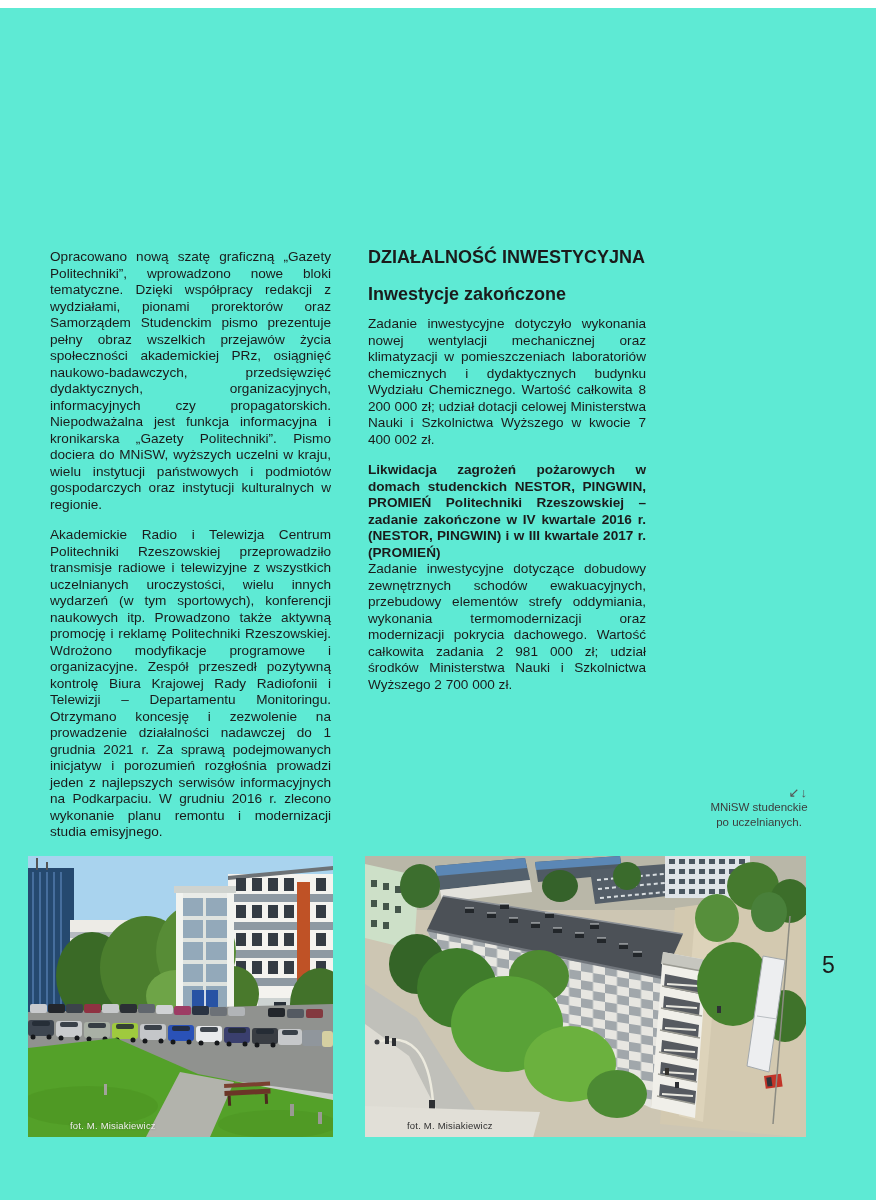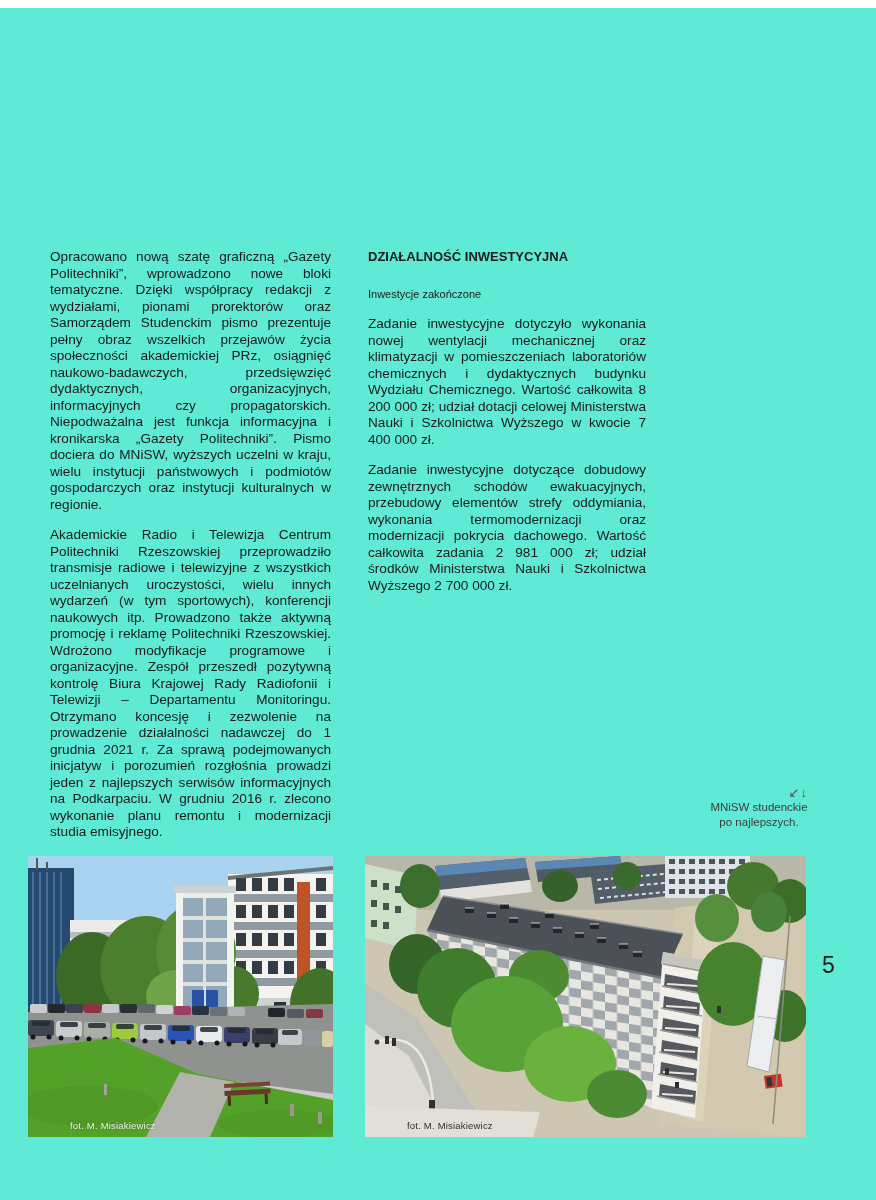--- a/index.html
+++ b/index.html
@@ -5,22 +5,22 @@
   html,body { margin:0; padding:0; background:#ffffff; }
   .page {
     position:relative; width:876px; height:1200px; margin:8px auto;
     background:#5eead4; overflow:hidden;
     font-family:"Liberation Sans", sans-serif; color:#1b1b1b;
   }
   .col { position:absolute; top:241px; font-size:13.6px; line-height:16.5px; text-align:justify; }
   .col-left  { left:50px;  width:281px; }
   .col-right { left:368px; width:278px; }
   .col p { margin:0 0 14px 0; }
-  .col .section-heading { font-size:13px; font-weight:bold; margin:0 0 20px 0; }
-  .col .sub-heading     { font-size:11px; font-weight:normal; margin:0 0 14px 0; }
+  .col .section-heading { font-size:18px; font-weight:bold; margin:0 0 20px 0; }
+  .col .sub-heading     { font-size:18px; font-weight:bold; margin:0 0 14px 0; }
   .inv-title { font-weight:bold; margin:0 !important; }
   .inv-body  { margin:0 0 14px 0; }
 
   .photo-caption {
     position:absolute; top:778px; right:64px; width:106px;
     font-size:11.5px; line-height:15px; color:#3c3c3c; text-align:center;
   }
   .photo-caption .arrows { text-align:right; padding-right:4px; font-size:13px; color:#555; letter-spacing:1px; line-height:14px; }
 
   .page-number { position:absolute; left:822px; top:944px; font-size:23px; color:#1b1b1b; }
@@ -41,31 +41,32 @@
   <div class="col col-left">
     <p>Opracowano nową szatę graficzną „Gazety Politechniki”, wprowadzono nowe bloki tematyczne. Dzięki współpracy redakcji z wydziałami, pionami prorektorów oraz Samorządem Studenckim pismo prezentuje pełny obraz wszelkich przejawów życia społeczności akademickiej PRz, osiągnięć naukowo-badawczych, przedsięwzięć dydaktycznych, organizacyjnych, informacyjnych czy propagatorskich. Niepodważalna jest funkcja informacyjna i kronikarska „Gazety Politechniki”. Pismo dociera do MNiSW, wyższych uczelni w kraju, wielu instytucji państwowych i podmiotów gospodarczych oraz instytucji kulturalnych w regionie.</p>
     <p>Akademickie Radio i Telewizja Centrum Politechniki Rzeszowskiej przeprowadziło transmisje radiowe i telewizyjne z wszystkich uczelnianych uroczystości, wielu innych wydarzeń (w tym sportowych), konferencji naukowych itp. Prowadzono także aktywną promocję i reklamę Politechniki Rzeszowskiej. Wdrożono modyfikacje programowe i organizacyjne. Zespół przeszedł pozytywną kontrolę Biura Krajowej Rady Radiofonii i Telewizji – Departamentu Monitoringu. Otrzymano koncesję i zezwolenie na prowadzenie działalności nadawczej do 1 grudnia 2021 r. Za sprawą podejmowanych inicjatyw i porozumień rozgłośnia prowadzi jeden z najlepszych serwisów informacyjnych na Podkarpaciu. W grudniu 2016 r. zlecono wykonanie planu remontu i modernizacji studia emisyjnego.</p>
   </div>
 
   <div class="col col-right">
     <div class="section-heading">DZIAŁALNOŚĆ INWESTYCYJNA</div>
     <div class="sub-heading">Inwestycje zakończone</div>
 
     <div>
-      <p class="inv-body">Zadanie inwestycyjne dotyczyło wykonania nowej wentylacji mechanicznej oraz klimatyzacji w pomieszczeniach laboratoriów chemicznych i dydaktycznych budynku Wydziału Chemicznego. Wartość całkowita 8 200 000 zł; udział dotacji celowej Ministerstwa Nauki i Szkolnictwa Wyższego w kwocie 7 400 000 zł.</p>
+      <p class="inv-body">Zadanie inwestycyjne dotyczyło wykonania nowej wentylacji mechanicznej oraz klimatyzacji w pomieszczeniach laboratoriów chemicznych i dydaktycznych budynku Wydziału Chemicznego. Wartość całkowita 8 200 000 zł; udział dotacji celowej Ministerstwa Nauki i Szkolnictwa Wyższego w kwocie 7 400 002 zł.</p>
     </div>
     <div>
+      <p class="inv-title">Likwidacja zagrożeń pożarowych w domach studenckich NESTOR, PINGWIN, PROMIEŃ Politechniki Rzeszowskiej – zadanie zakończone w IV kwartale 2016 r. (NESTOR, PINGWIN) i w III kwartale 2017 r. (PROMIEŃ)</p>
       <p class="inv-body">Zadanie inwestycyjne dotyczące dobudowy zewnętrznych schodów ewakuacyjnych, przebudowy elementów strefy oddymiania, wykonania termomodernizacji oraz modernizacji pokrycia dachowego. Wartość całkowita zadania 2 981 000 zł; udział środków Ministerstwa Nauki i Szkolnictwa Wyższego 2 700 000 zł.</p>
     </div>
   </div>
 
   <div class="photo-caption">
     <div class="arrows">↙↓</div>
     <div>MNiSW studenckie</div>
-    <div>po najlepszych.</div>
+    <div>po uczelnianych.</div>
   </div>
 
   <div class="page-number">5</div>
 
   <div class="photo photo-left">
     <svg viewBox="0 0 305 281" width="305" height="281">
       <rect x="0" y="0" width="305" height="160" fill="#a9d3ee"></rect>
 
       <rect x="0" y="12" width="46" height="148" fill="#25496f"></rect>
       <rect x="4" y="16" width="2" height="140" fill="#547fb0" opacity="0.7"></rect>

